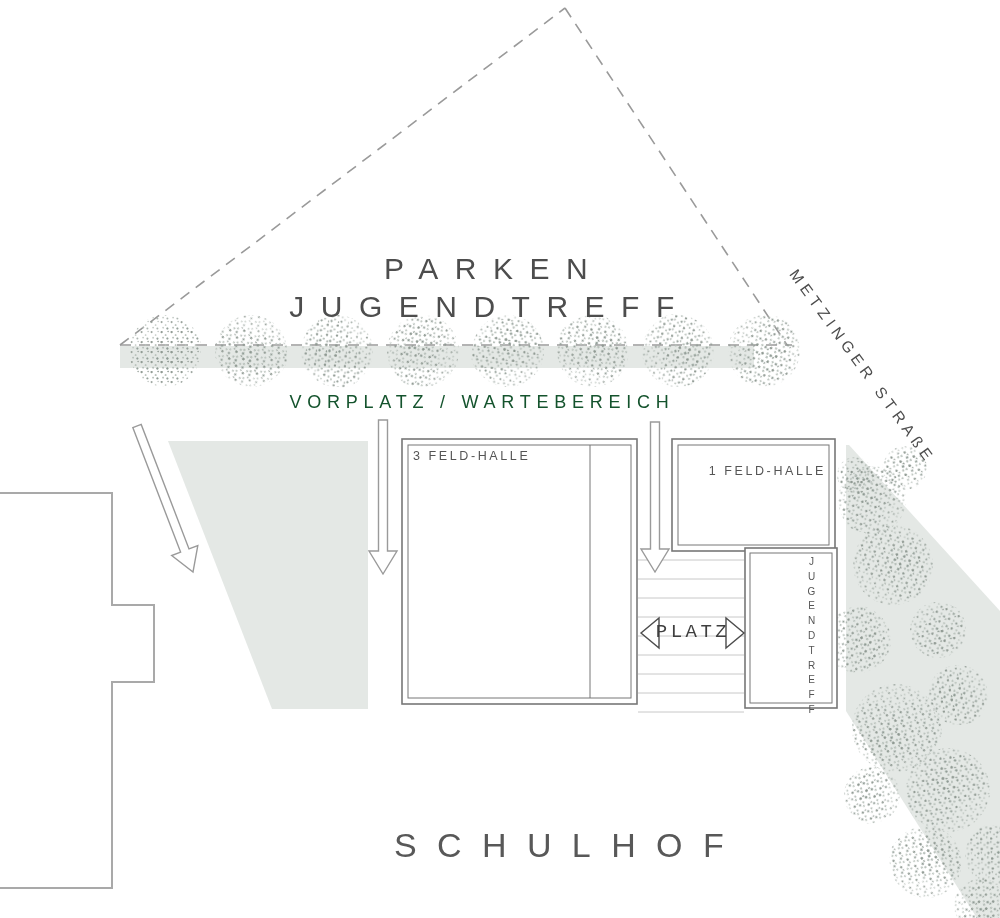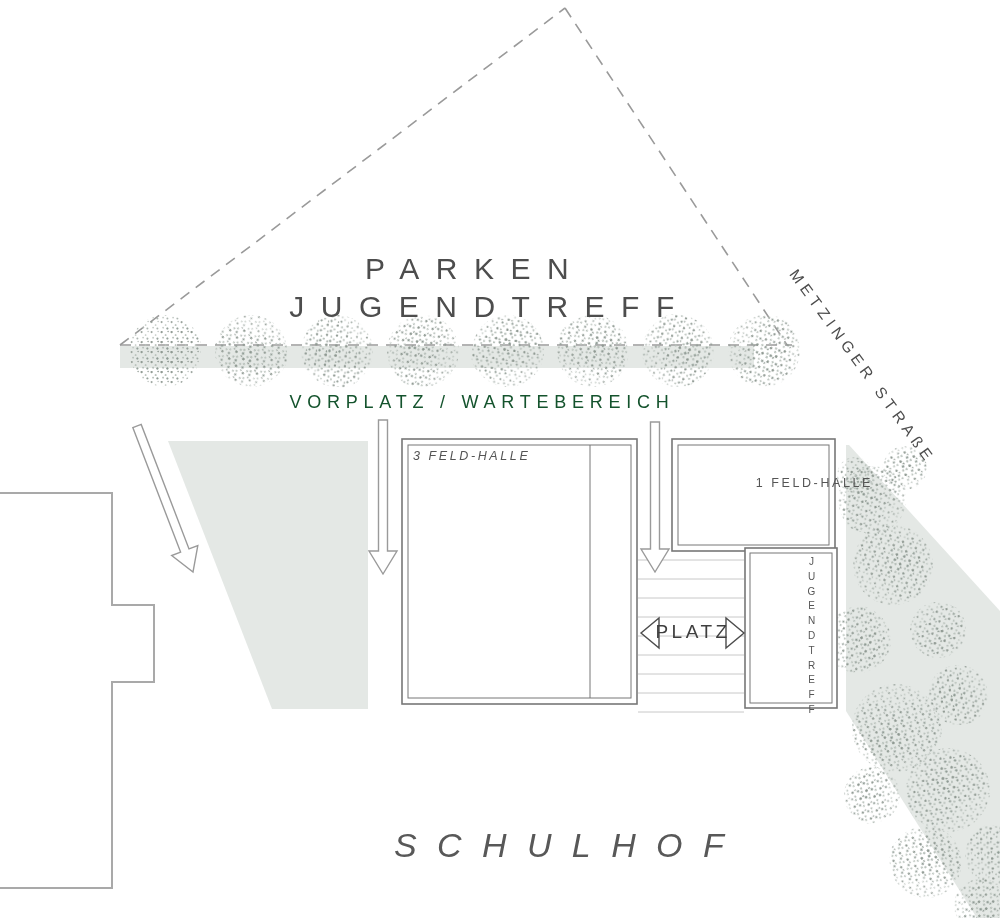--- a/index.html
+++ b/index.html
@@ -3,21 +3,21 @@
 <meta charset="utf-8">
 <style>
   html,body{margin:0;padding:0;background:#ffffff;}
   body{width:1000px;height:918px;position:relative;overflow:hidden;
        font-family:"Liberation Sans", sans-serif;}
   #site{position:absolute;left:0;top:0;}
   .lbl{position:absolute;color:var(--text,#4d4d4d);font-weight:300;white-space:nowrap;}
   .center{text-align:center;}
   .big{font-size:30px;letter-spacing:0.55em;}
   .mid{font-size:18px;letter-spacing:0.32em;color:#14532d;}
-  .huge{font-size:34px;letter-spacing:0.6em;color:#585858;font-style:italic;}
+  .huge{font-size:34px;letter-spacing:0.6em;color:#585858;}
   .small{font-size:12.5px;letter-spacing:2.6px;color:#555;}
   .platz{font-size:19px;letter-spacing:3.5px;color:#3f3f3f;}
   .rot{transform-origin:0 0;transform:rotate(54deg);font-size:15.5px;letter-spacing:0.32em;color:#4d4d4d;}
   .stacked{writing-mode:vertical-rl;text-orientation:upright;font-size:10px;
            letter-spacing:0.38em;color:#555;}
 </style>
 </head>
 <body>
 
 <svg id="site" width="1000" height="918" viewBox="0 0 1000 918">
@@ -203,21 +203,21 @@
   <g id="arrows-layer">
       <polygon points="132.8,427.6 180.6,552.1 171.7,555.5 193.0,572.0 197.8,545.5 189.0,548.9 141.2,424.4" fill="#ffffff" stroke="var(--dash)" stroke-width="1.4" stroke-linejoin="miter"></polygon>
       <polygon points="378.5,420.0 378.5,551.0 369.0,551.0 383.0,574.0 397.0,551.0 387.5,551.0 387.5,420.0" fill="#ffffff" stroke="var(--dash)" stroke-width="1.4" stroke-linejoin="miter"></polygon>
       <polygon points="650.5,422.0 650.5,549.0 641.0,549.0 655.0,572.0 669.0,549.0 659.5,549.0 659.5,422.0" fill="#ffffff" stroke="var(--dash)" stroke-width="1.4" stroke-linejoin="miter"></polygon>
     </g>
 
   <polygon points="659,618 659,648 641,633" fill="#ffffff" stroke="#4c4c4c" stroke-width="1.4"></polygon>
   <polygon points="726,618 726,648 744,633" fill="#ffffff" stroke="#4c4c4c" stroke-width="1.4"></polygon>
 </svg>
 
-<div class="lbl big center" style="left:175px;top:252px;width:600px;">PARKEN</div>
+<div class="lbl big center" style="left:194px;top:252px;width:600px;">PARKEN</div>
 <div class="lbl big center" style="left:190px;top:290px;width:600px;">JUGENDTREFF</div>
 <div class="lbl mid center" style="left:132px;top:392px;width:700px;">VORPLATZ / WARTEBEREICH</div>
 <div class="lbl rot" style="left:800px;top:266px;">METZINGER STRAßE</div>
-<div class="lbl small" style="left:413px;top:449px;font-style:italic;">3 FELD-HALLE</div>
-<div class="lbl small" style="left:680px;top:476px;width:146px;text-align:right;margin-left:47px;">1 FELD-HALLE</div>
-<div class="lbl platz center" style="left:655px;top:621px;width:76px;">PLATZ</div>
+<div class="lbl small" style="left:413px;top:449px;">3 FELD-HALLE</div>
+<div class="lbl small" style="left:680px;top:464px;width:146px;text-align:right;">1 FELD-HALLE</div>
+<div class="lbl platz center" style="left:655px;top:621px;width:76px;font-family:Liberation Mono, monospace;">PLATZ</div>
 <div class="lbl stacked" style="left:806px;top:556px;height:152px;">JUGENDTREFF</div>
 <div class="lbl huge center" style="left:269px;top:826px;width:600px;">SCHULHOF</div>
 
 </body></html>

